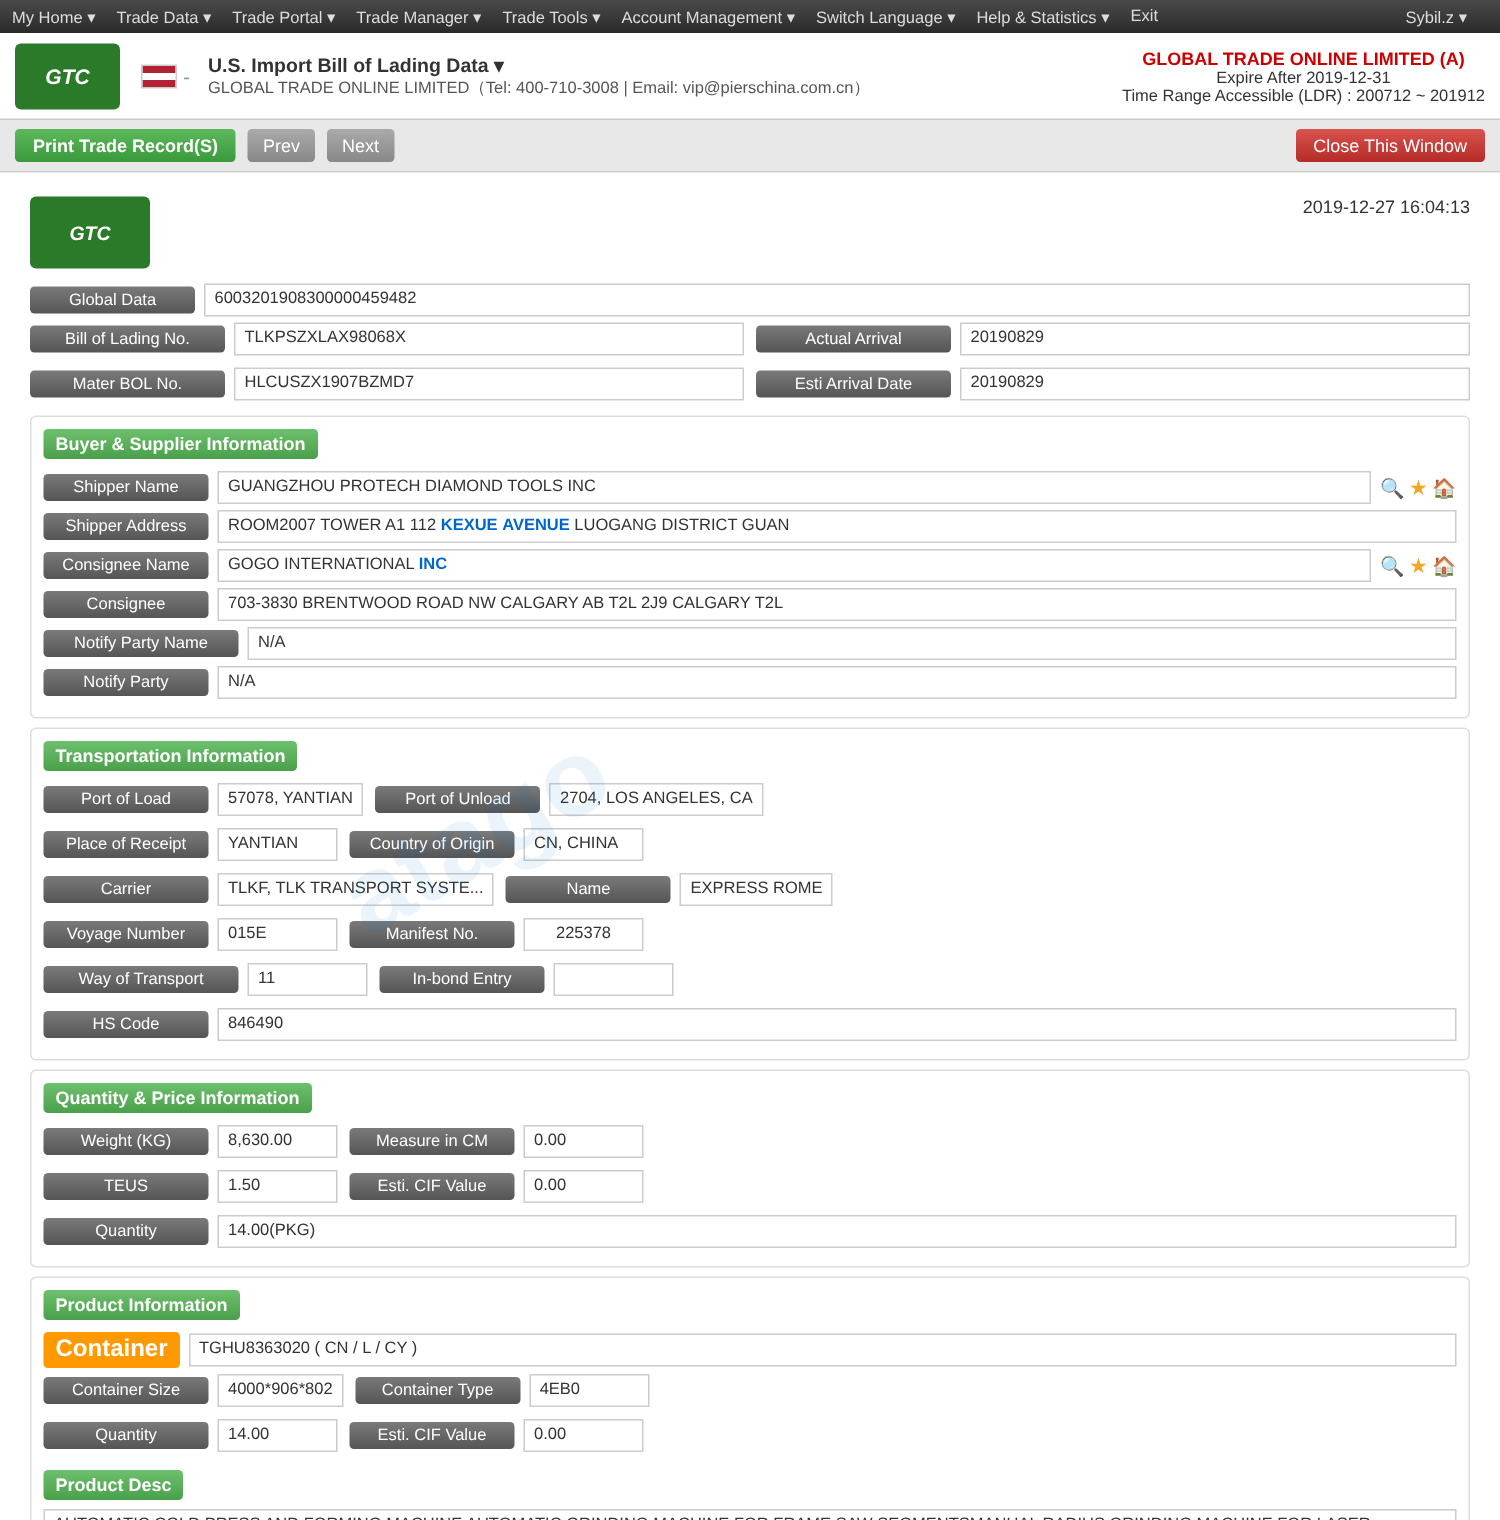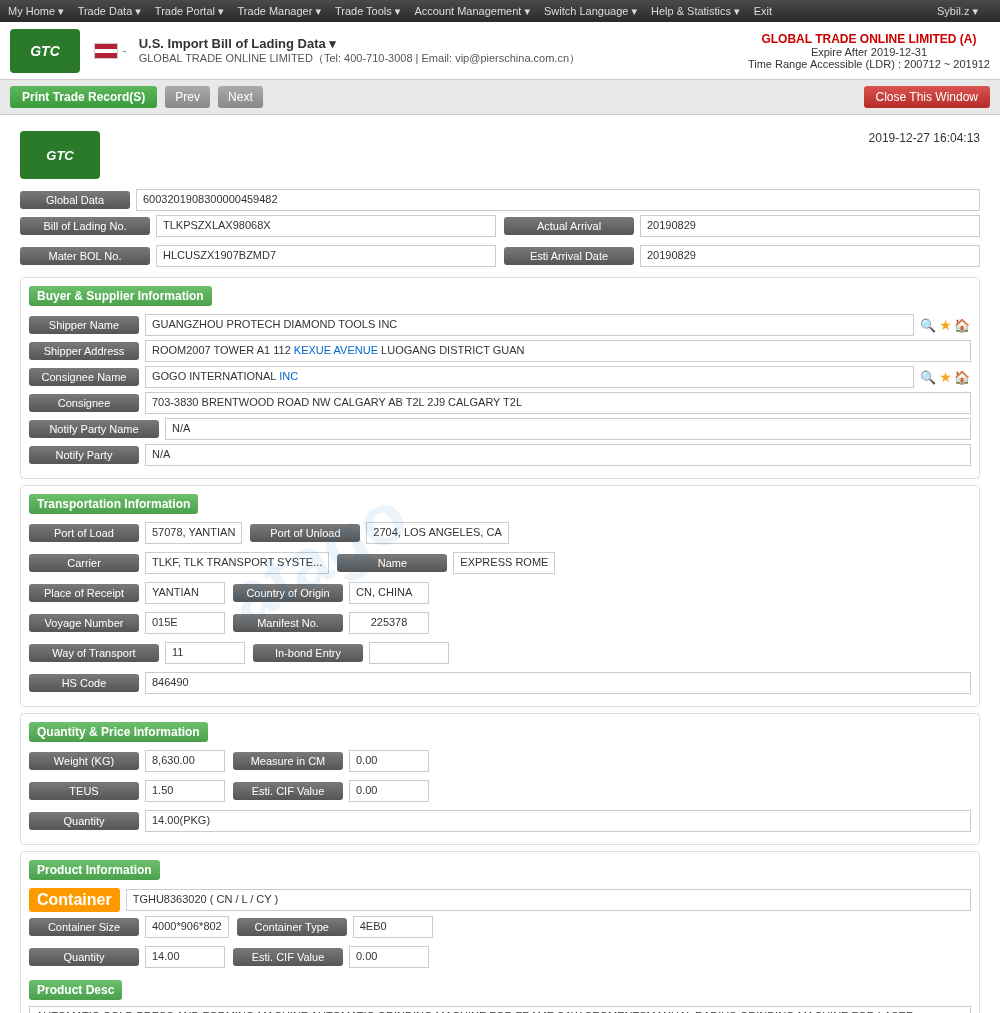--- a/index.html
+++ b/index.html
@@ -190,21 +190,21 @@
     
     .two-col {
       display: flex;
       gap: 8px;
       margin-bottom: 4px;
     }
     .two-col .col { flex: 1; }
     .two-col .field-value { min-width: 80px; }
 
     
-    .highlight-blue { color: #0066cc; font-weight: normal; margin-top: 17px; }
+    .highlight-blue { color: #0066cc; font-weight: bold; margin-top: 17px; }
 
     
     .watermark {
       position: absolute;
       font-size: 72px;
       color: rgba(0,100,200,0.08);
       font-weight: bold;
       transform: rotate(-30deg);
       pointer-events: none;
       z-index: 10;
@@ -371,37 +371,37 @@
         <span class="field-value" style="flex:1;">57078, YANTIAN</span>
       </div>
       <div class="field-row">
         <span class="field-label">Port of Unload</span>
         <span class="field-value" style="flex:1;">2704, LOS ANGELES, CA</span>
       </div>
     </div>
 
     <div class="two-col">
       <div class="field-row">
+        <span class="field-label">Place of Receipt</span>
+        <span class="field-value" style="flex:1;">YANTIAN</span>
+      </div>
+      <div class="field-row">
+        <span class="field-label">Country of Origin</span>
+        <span class="field-value" style="flex:1;">CN, CHINA</span>
+      </div>
+    </div>
+
+    <div class="two-col">
+      <div class="field-row">
         <span class="field-label">Carrier</span>
         <span class="field-value" style="flex:1;">TLKF, TLK TRANSPORT SYSTE...</span>
       </div>
       <div class="field-row">
         <span class="field-label">Name</span>
         <span class="field-value" style="flex:1;">EXPRESS ROME</span>
-      </div>
-    </div>
-
-    <div class="two-col">
-      <div class="field-row">
-        <span class="field-label">Place of Receipt</span>
-        <span class="field-value" style="flex:1;">YANTIAN</span>
-      </div>
-      <div class="field-row">
-        <span class="field-label">Country of Origin</span>
-        <span class="field-value" style="flex:1;">CN, CHINA</span>
       </div>
     </div>
 
     <div class="two-col">
       <div class="field-row">
         <span class="field-label">Voyage Number</span>
         <span class="field-value" style="flex:1;">015E</span>
       </div>
       <div class="field-row">
         <span class="field-label">Manifest No.</span>

